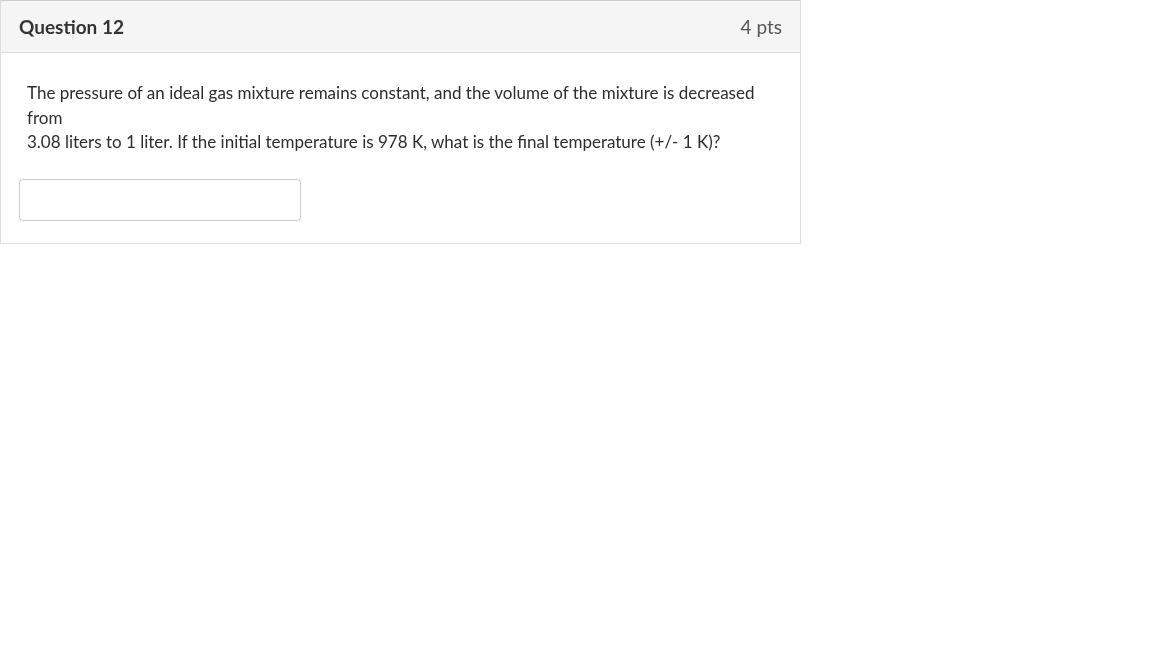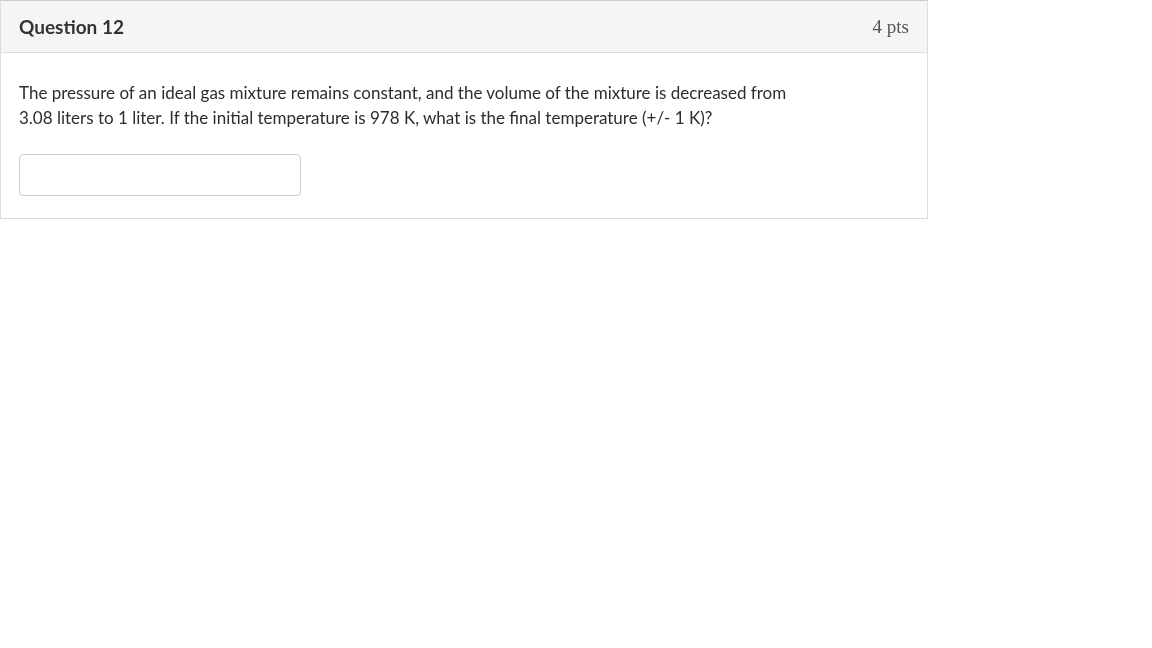--- a/index.html
+++ b/index.html
@@ -7,21 +7,21 @@
       padding: 0;
       box-sizing: border-box;
     }
     body {
       font-family: "Lato", "Helvetica Neue", Helvetica, Arial, sans-serif;
       background: #ffffff;
       width: 1152px;
       height: 648px;
     }
     .question-container {
-      width: 928px;
+      width: 801px;
       border: 1px solid #ddd;
       border-top: 1px solid #ccc;
       margin: 0;
     }
     .question-header {
       display: flex;
       justify-content: space-between;
       align-items: center;
       padding: 14px 18px;
       background: #f5f5f5;
@@ -29,30 +29,30 @@
     }
     .question-title {
       font-size: 19px;
       font-weight: 700;
       color: #333;
     }
     .question-points {
       font-size: 19px;
       font-weight: 400;
       color: #555;
-      font-family: Liberation Serif, serif;
     }
     .question-body {
       padding: 28px 18px 22px 18px;
     }
     .question-text {
       font-size: 17px;
       color: #2d2d2d;
       line-height: 1.45;
       margin-bottom: 24px;
+      margin-left: 8px;
     }
     .answer-input {
       width: 282px;
       height: 42px;
       border: 1px solid #ccc;
       border-radius: 4px;
       padding: 8px 10px;
       font-size: 15px;
       color: #333;
       background: #fff;

